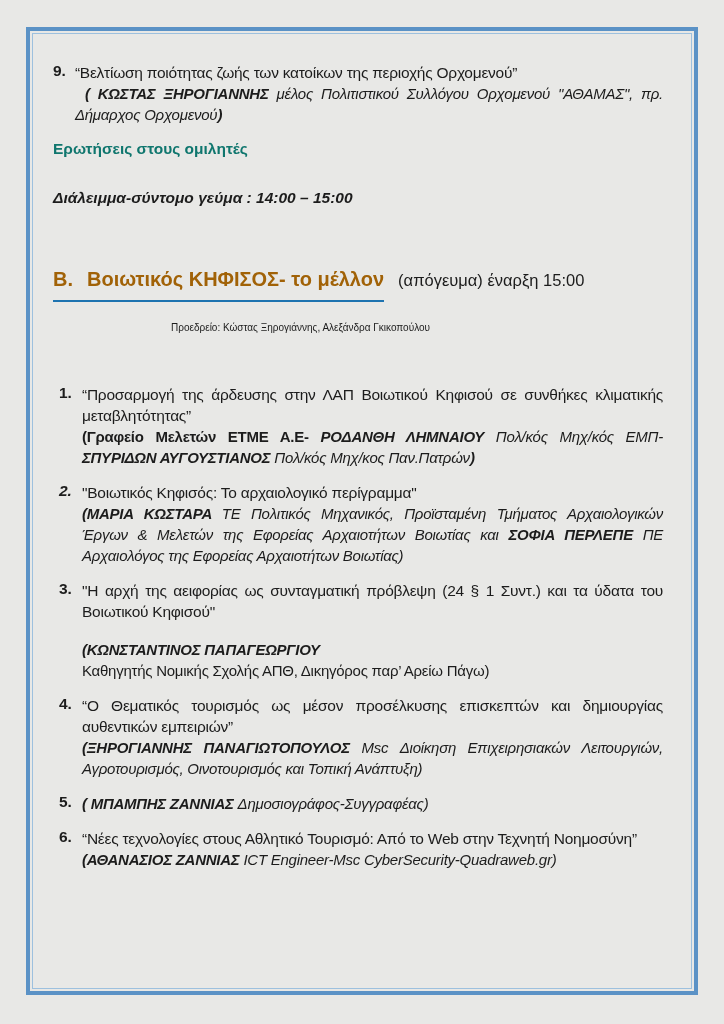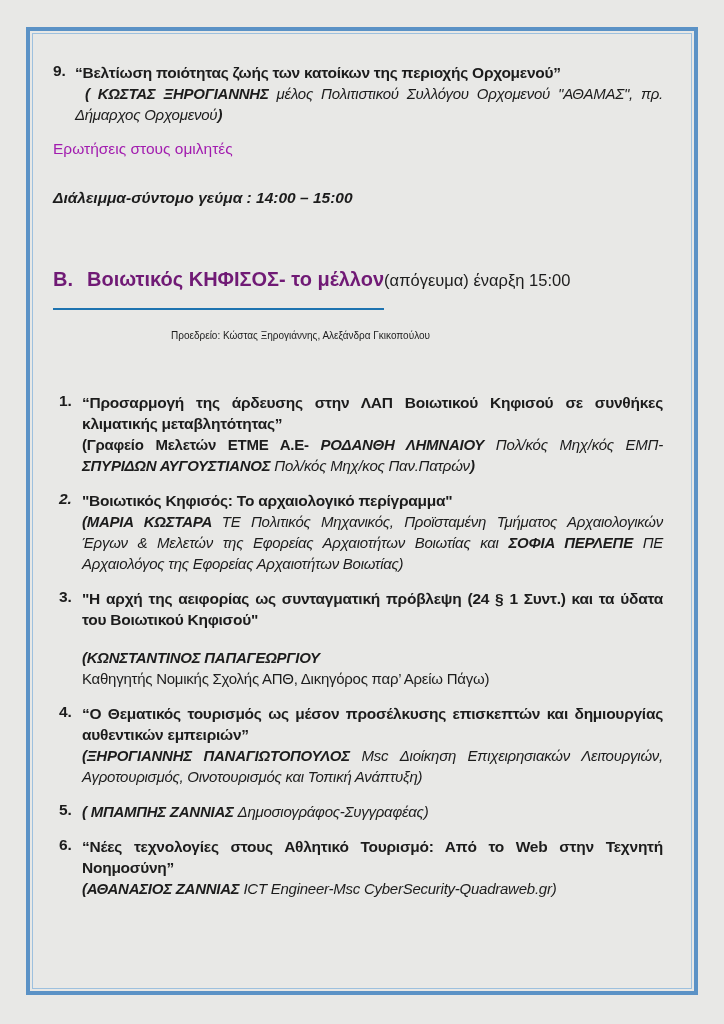--- a/index.html
+++ b/index.html
@@ -21,56 +21,56 @@
     pointer-events:none;
   }
   .content {
     position:absolute; inset:3px;
     box-sizing:border-box;
     padding:28px 28px 0 20px;
     overflow:hidden;
   }
   
   .title {
-    font-weight:bold; font-size:15.5px; line-height:21px;
+    font-weight:normal; font-size:15.5px; line-height:21px;
     text-align:justify; letter-spacing:-0.25px;
   }
   .speaker {
     font-size:15px; line-height:21px;
     text-align:justify; letter-spacing:-0.25px;
   }
   .run.regular { font-style:normal; font-weight:normal; }
   .run.italic { font-style:italic; }
   .run.bold { font-weight:bold; }
   .run.bold-italic { font-weight:bold; font-style:italic; }
 
   
   .mi { display:flex; gap:9px; margin-bottom:13px; }
   .mi .num { font-weight:bold; font-size:15.5px; flex:0 0 auto; }
   .mi .body { flex:1; min-width:0; }
   .mi .speaker { text-indent:10px; }
 
   .questions {
     margin-top:12px;
-    color:#a21caf; font-weight:normal; font-size:15.5px; line-height:21px;
+    color:#0f766e; font-weight:bold; font-size:15.5px; line-height:21px;
   }
   .break-line {
     margin-top:28px;
     font-weight:bold; font-style:italic; font-size:15.5px; line-height:21px;
   }
 
   .section-b { margin-top:58px; font-size:20px; line-height:26px; white-space:nowrap; }
   .sec-head {
-    color:#701a75; font-weight:bold;
+    color:#a16207; font-weight:bold;
     display:inline-block;
     border-bottom:2px solid #1e73b0;
-    padding-bottom:16px;
+    padding-bottom:8px;
   }
   .sec-letter { margin-right:14px; }
-  .sec-suffix { font-size:16.5px; font-weight:normal; color:#1c1c1c; margin-left:0; }
+  .sec-suffix { font-size:16.5px; font-weight:normal; color:#1c1c1c; margin-left:14px; }
 
   .chair { margin:15px 0 0 118px; font-size:10px; line-height:21px; }
 
   .afternoon { margin-top:46px; }
   .ai { display:flex; gap:9px; margin-bottom:14px; padding-left:6px; }
   .ai .num { font-weight:bold; font-size:15.5px; flex:0 0 auto; min-width:14px; }
   .ai .num.italic { font-style:italic; }
   .ai .body { flex:1; min-width:0; }
   .ai .speaker.gap { margin-top:17px; }
 </style>

